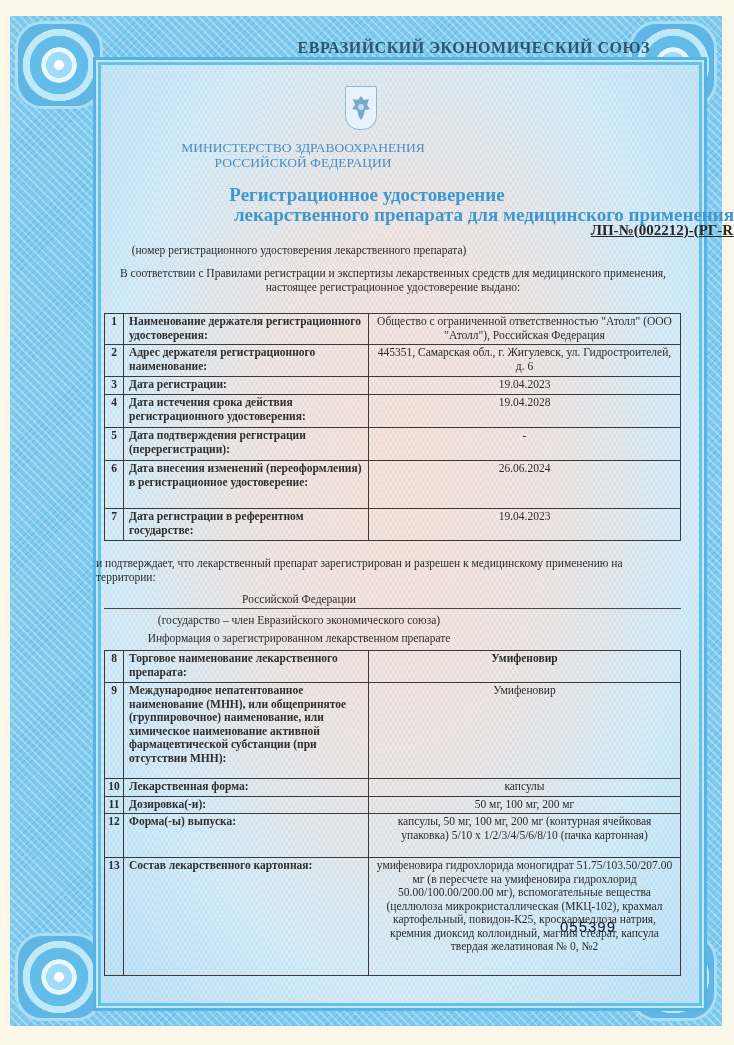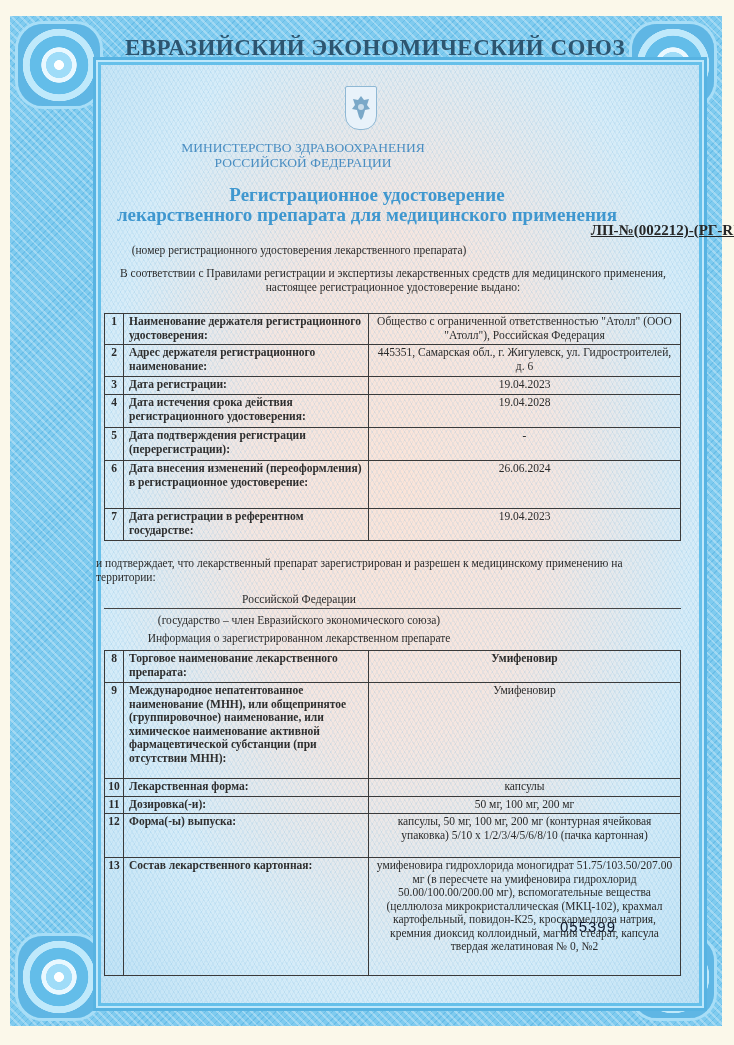--- a/index.html
+++ b/index.html
@@ -30,21 +30,21 @@
   }
   .inner::before {
     content:""; position:absolute; inset:0;
     background-image:
       repeating-linear-gradient(60deg, rgba(90,170,220,.12) 0 1px, transparent 1px 4px),
       repeating-linear-gradient(-60deg, rgba(90,170,220,.10) 0 1px, transparent 1px 4px);
     pointer-events:none;
   }
   .banner {
     position:absolute; left:90px; top:18px; width:550px; height:28px;
-    text-align:center; font-weight:bold; font-size:23px; letter-spacing:0.5px;
+    text-align:right; font-weight:bold; font-size:16px; letter-spacing:0.5px;
     color:#2d5570; line-height:28px;
   }
   .content { position:absolute; left:0; top:0; width:734px; }
   .emblem {
     position:absolute; left:345px; top:86px; width:30px; height:42px;
     border:1px solid #8fb8d4; border-radius:2px 2px 14px 14px;
     background:#e8f2fa; display:flex; align-items:center; justify-content:center;
   }
   .ministry {
     position:absolute; left:0; width:606px; text-align:center;
@@ -91,21 +91,21 @@
     <svg width="22" height="30" viewBox="0 0 22 30">
       <path d="M11 3 L8 7 L3 6 L5 12 L2 16 L7 17 L9 24 L11 27 L13 24 L15 17 L20 16 L17 12 L19 6 L14 7 Z" fill="#7aa8c8"></path>
       <circle cx="11" cy="14" r="3" fill="#c9dcea"></circle>
     </svg>
   </div>
 
   <div class="ministry" style="top:140px;">МИНИСТЕРСТВО ЗДРАВООХРАНЕНИЯ</div>
   <div class="ministry" style="top:155px;">РОССИЙСКОЙ ФЕДЕРАЦИИ</div>
 
   <div class="title" style="top:185px;">Регистрационное удостоверение</div>
-  <div class="title" style="top:205px;">лекарственного препарата для медицинского применения</div>
+  <div class="title" style="top:205px;text-align:right;">лекарственного препарата для медицинского применения</div>
   <div class="regnum" style="top:222px;">ЛП-№(002212)-(РГ-RU)</div>
   <div class="small" style="top:243px;">(номер регистрационного удостоверения лекарственного препарата)</div>
 
   <div class="para" style="top:267px;text-align:center;">В соответствии с Правилами регистрации и экспертизы лекарственных средств для медицинского применения, настоящее регистрационное удостоверение выдано:</div>
 
   <table class="grid" style="top:313px;">
     <tbody>
       <tr style="height:31px;">
         <td class="num">1</td>
         <td class="lbl">Наименование держателя регистрационного удостоверения:</td>

